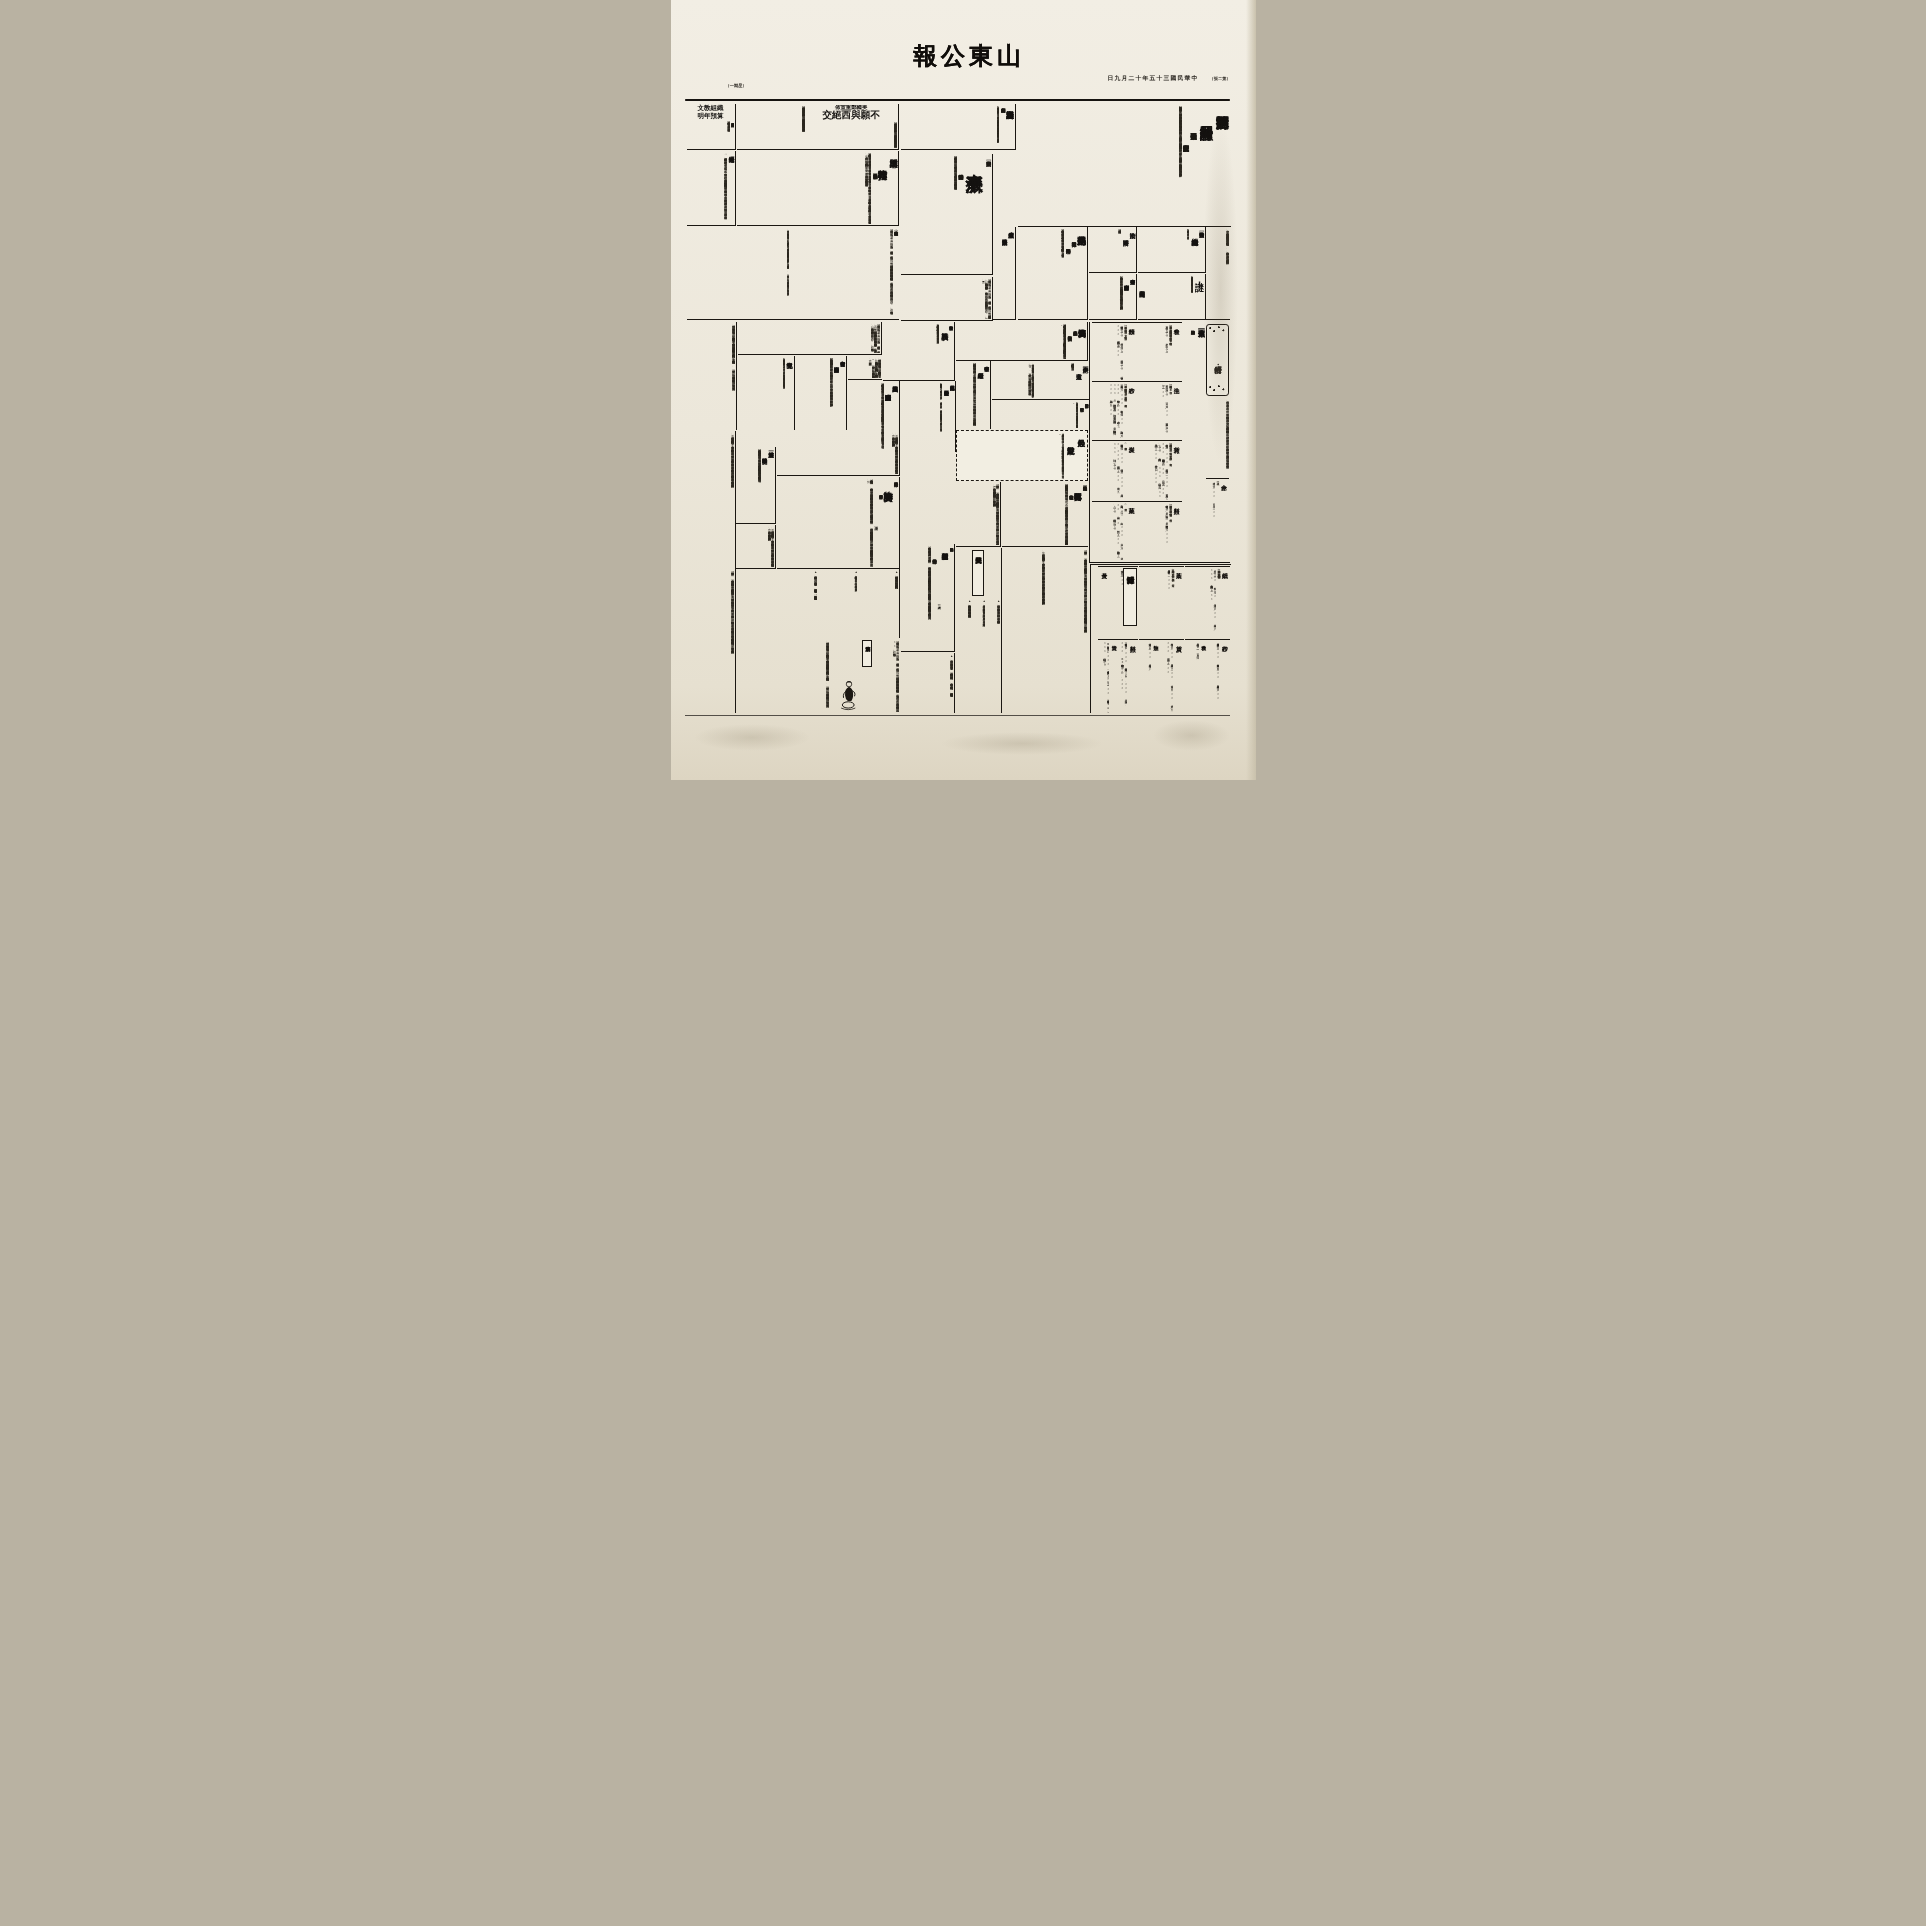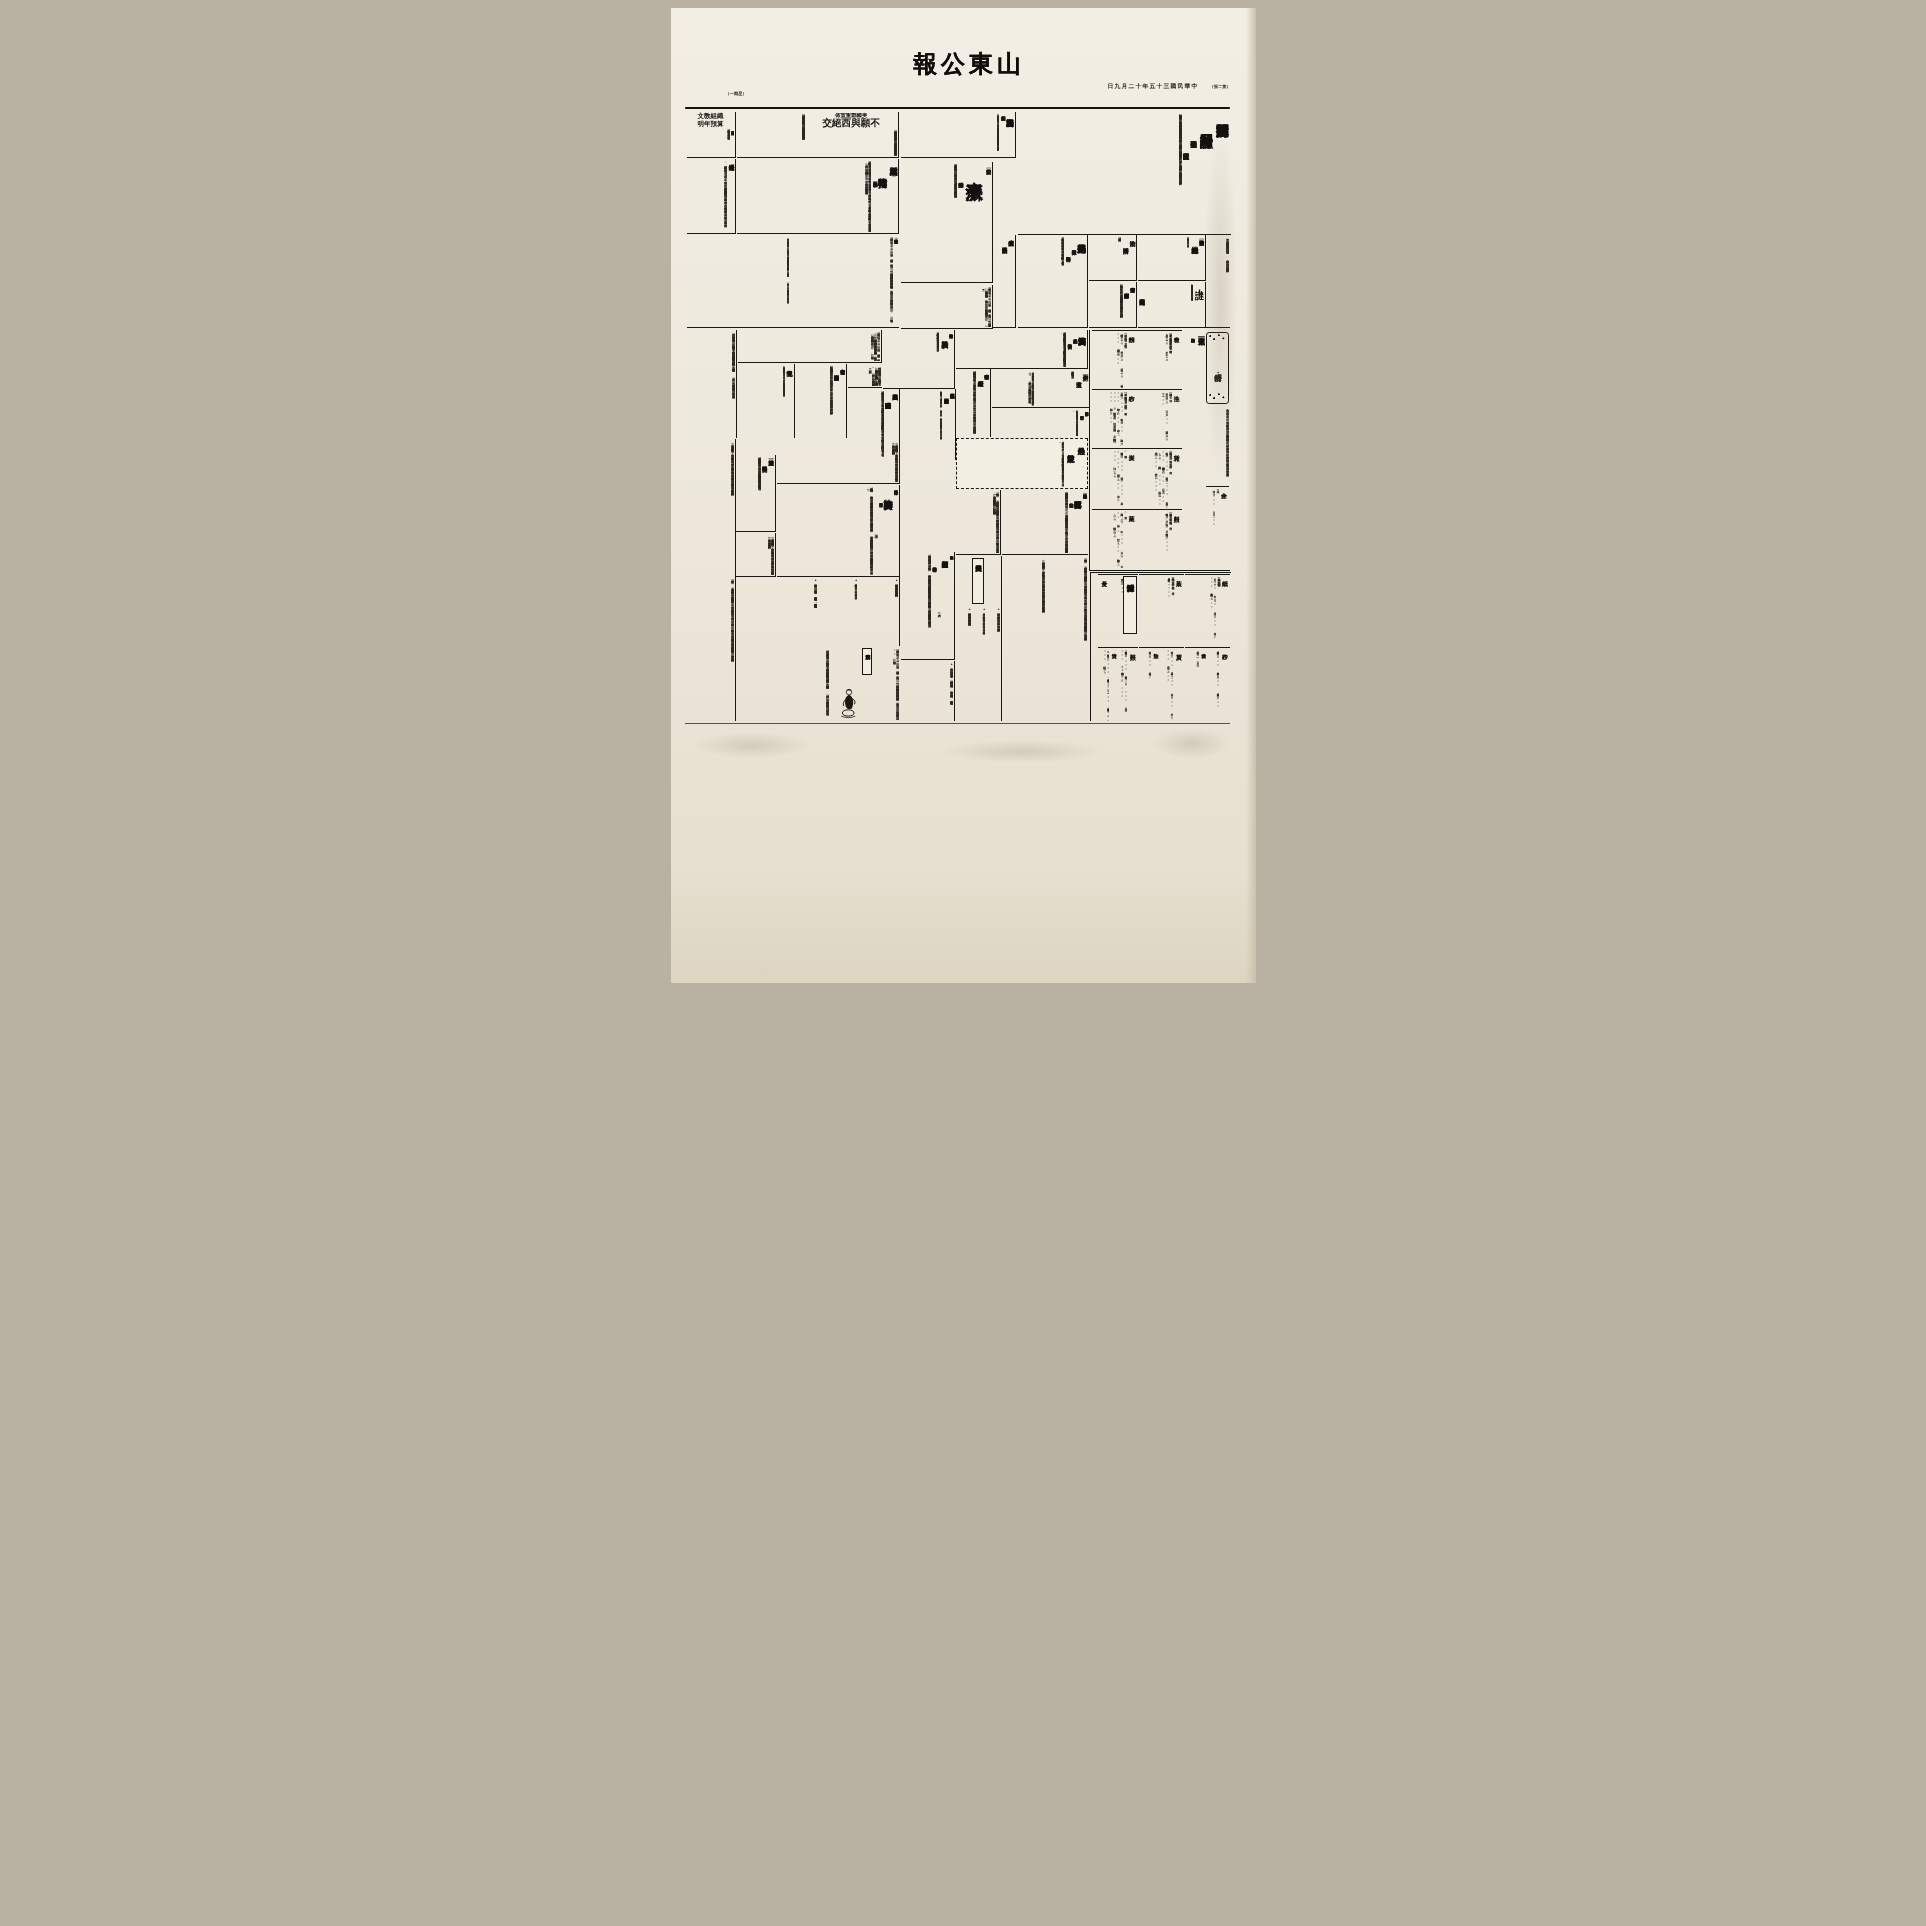--- a/index.html
+++ b/index.html
@@ -1,16 +1,16 @@
 <!DOCTYPE html>
 <html style="font-size:6.2px"><head>
 <meta charset="utf-8">
 <style>
   html,body{margin:0;padding:0;background:#b9b2a2;}
-  .page{position:relative;width:585px;height:975px;margin:8px auto;overflow:hidden;
+  .page{position:relative;width:585px;height:780px;margin:0 auto;overflow:hidden;
     background:linear-gradient(180deg,#f2eee4 0%,#ece7da 55%,#e6e0d0 88%,#ddd5c2 100%);
     font-family:"Liberation Serif","DejaVu Serif",serif;color:#26221c;}
   .edge{position:absolute;right:0;top:0;width:9.2px;height:100%;
     background:linear-gradient(to left,#c9c1ac,rgba(236,231,218,0));}
   .stain{position:absolute;border-radius:50%;background:radial-gradient(closest-side,rgba(110,98,72,.18),rgba(110,98,72,0));}
   .rule{position:absolute;background:#161310;}
   .art{position:absolute;overflow:hidden;box-sizing:border-box;display:flex;flex-direction:row-reverse;align-items:stretch;gap:1px;padding:0.8px;}
   .bb{border-bottom:0.8px solid #1b1712;} .bb1{border-bottom:0.4px solid #1b1712;}
   .br{border-right:0.4px solid #1b1712;} .bl{border-left:0.4px solid #1b1712;} .bt{border-top:0.4px solid #1b1712;}
   .v{writing-mode:vertical-rl;text-orientation:upright;}

